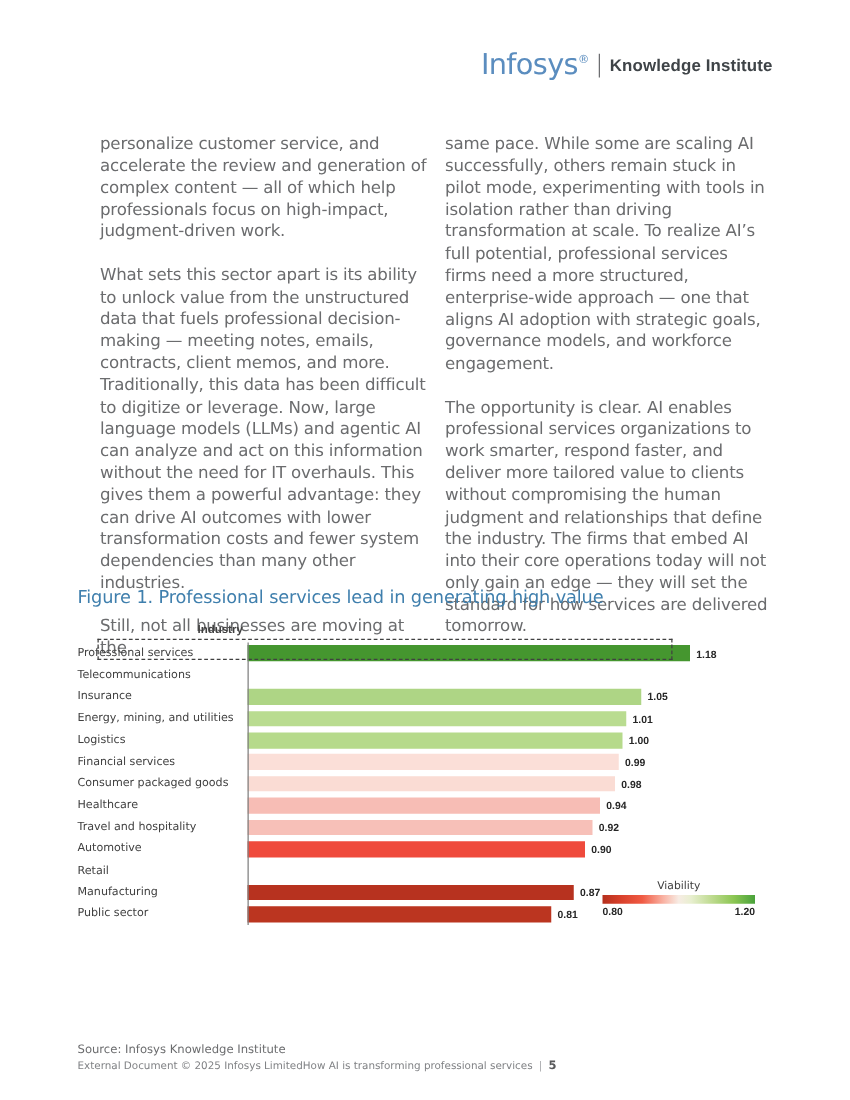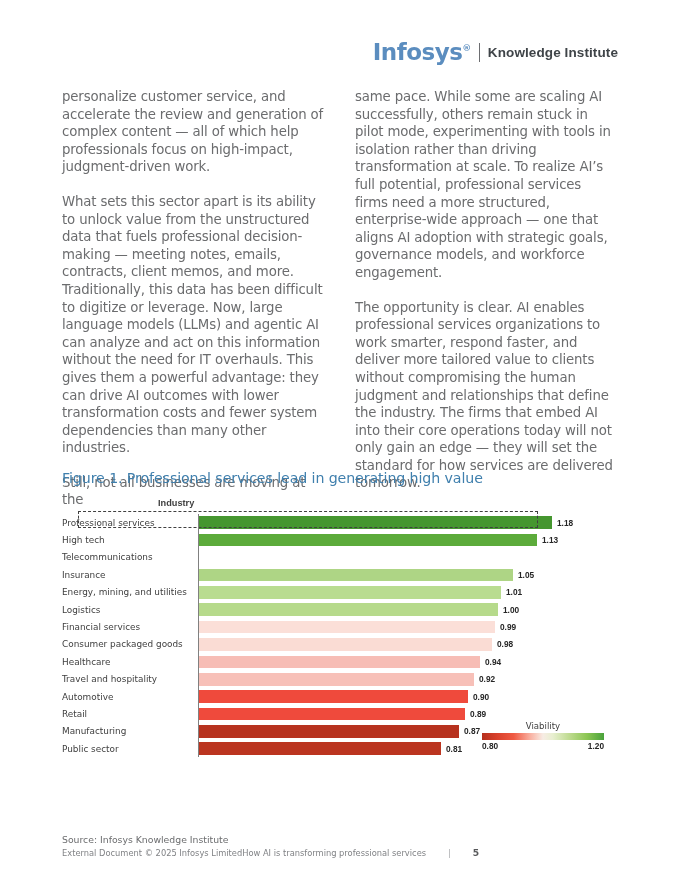--- a/index.html
+++ b/index.html
@@ -23,21 +23,21 @@
     right: 62px;
     display: flex;
     align-items: center;
     height: 28px;
   }
   .brand-logo {
     font-family: "DejaVu Sans", sans-serif;
     font-size: 23px;
     letter-spacing: -0.5px;
     color: #5b8dbf;
-    font-weight: 700;
+    font-weight: 400;
     line-height: 1;
     position: relative;
     padding-right: 6px;
   }
   .brand-logo .tm {
     font-size: 9px;
     vertical-align: super;
   }
   .brand-divider {
     width: 1px;
@@ -48,25 +48,26 @@
   .brand-sub {
     font-size: 13.5px;
     color: #3f4448;
     font-weight: 600;
     letter-spacing: 0.1px;
   }
 
   
   .columns {
     position: absolute;
-    top: 88px;
+    top: 107px;
     left: 62px;
     width: 556px;
     display: flex;
-    gap: 31px;
+    gap: 14px;
+    justify-content: flex-end;
   }
   .col {
     width: 262px;
   }
   .col p {
     margin: 0 0 17px 0;
     font-size: 13.3px;
     line-height: 17.6px;
     color: #6b6c6e;
     font-family: "DejaVu Sans", sans-serif;
@@ -211,21 +212,21 @@
     bottom: 22px;
     left: 62px;
     right: 62px;
     display: flex;
     justify-content: flex-start;
     align-items: baseline;
     font-size: 8.3px;
     color: #808285;
     font-family: "DejaVu Sans", sans-serif;
   }
-  .footer-right { display: flex; align-items: baseline; gap: 22px; }
+  .footer-right { display: flex; align-items: baseline; gap: 5px; }
   .footer-sep { color: #a7a9ac; }
   .footer-page { font-weight: bold; color: #58595b; font-size: 9.2px; }
 </style>
 </head>
 <body>
 
 <div class="page-header">
   <span class="brand-logo"><span>Infosys</span><span class="tm">®</span></span>
   <span class="brand-divider"></span>
   <span class="brand-sub">Knowledge Institute</span>
@@ -251,27 +252,20 @@
     <div class="chart-rows" id="chart-rows">
         <div class="bar-row">
           <div class="bar-label">Professional services</div>
           <div class="bar-track">
             <div class="bar" style="width: 354px; background: rgb(69, 150, 47);"></div>
             <div class="bar-value">1.18</div>
           </div>
           <div class="highlight-box"></div>
         </div>
         <div class="bar-row">
-          <div class="bar-label">High tech</div>
-          <div class="bar-track">
-            <div class="bar" style="width: 339px; background: rgb(92, 171, 59);"></div>
-            <div class="bar-value">1.13</div>
-          </div>
-        </div>
-        <div class="bar-row">
           <div class="bar-label">Telecommunications</div>
         </div>
         <div class="bar-row">
           <div class="bar-label">Insurance</div>
           <div class="bar-track">
             <div class="bar" style="width: 315px; background: rgb(174, 213, 133);"></div>
             <div class="bar-value">1.05</div>
           </div>
         </div>
         <div class="bar-row">
@@ -318,24 +312,20 @@
         </div>
         <div class="bar-row">
           <div class="bar-label">Automotive</div>
           <div class="bar-track">
             <div class="bar" style="width: 270px; background: rgb(239, 74, 60);"></div>
             <div class="bar-value">0.90</div>
           </div>
         </div>
         <div class="bar-row">
           <div class="bar-label">Retail</div>
-          <div class="bar-track">
-            <div class="bar" style="width: 267px; background: rgb(239, 74, 60);"></div>
-            <div class="bar-value">0.89</div>
-          </div>
         </div>
         <div class="bar-row">
           <div class="bar-label">Manufacturing</div>
           <div class="bar-track">
             <div class="bar" style="width: 261px; background: rgb(183, 50, 31);"></div>
             <div class="bar-value">0.87</div>
           </div>
         </div>
         <div class="bar-row">
           <div class="bar-label">Public sector</div>

